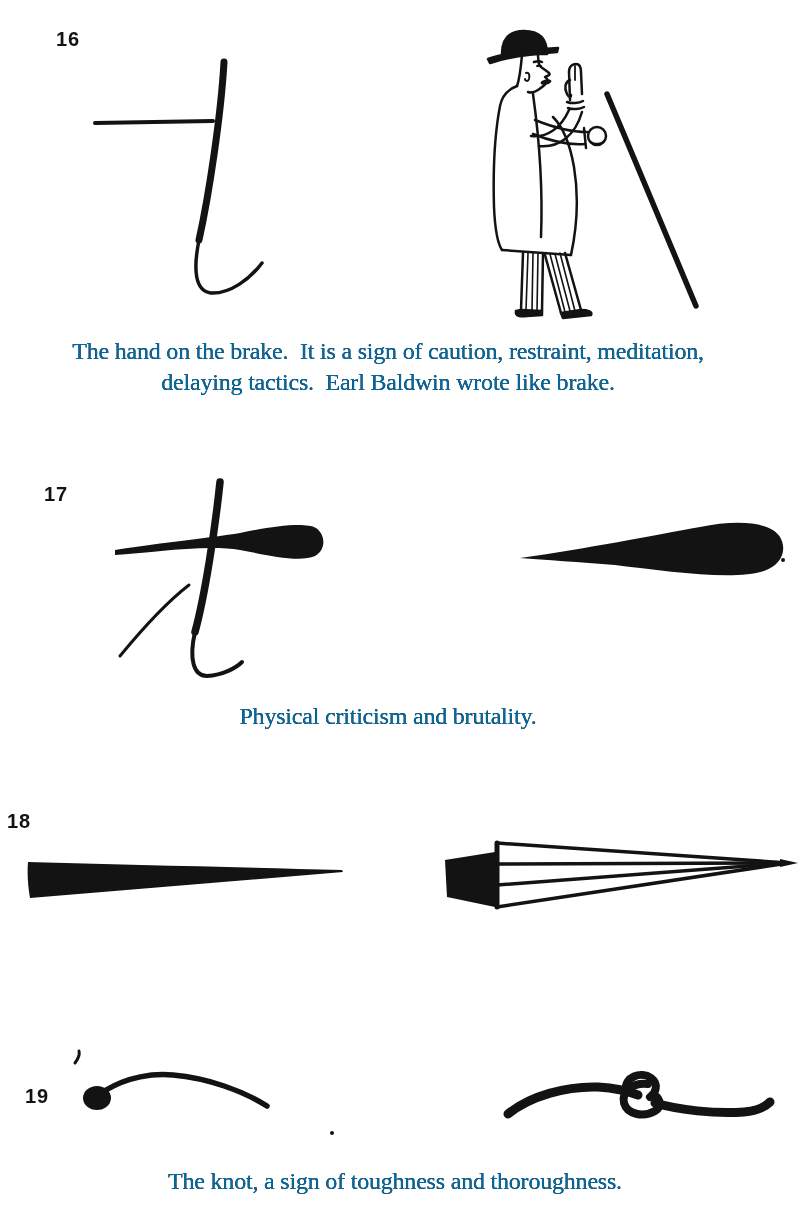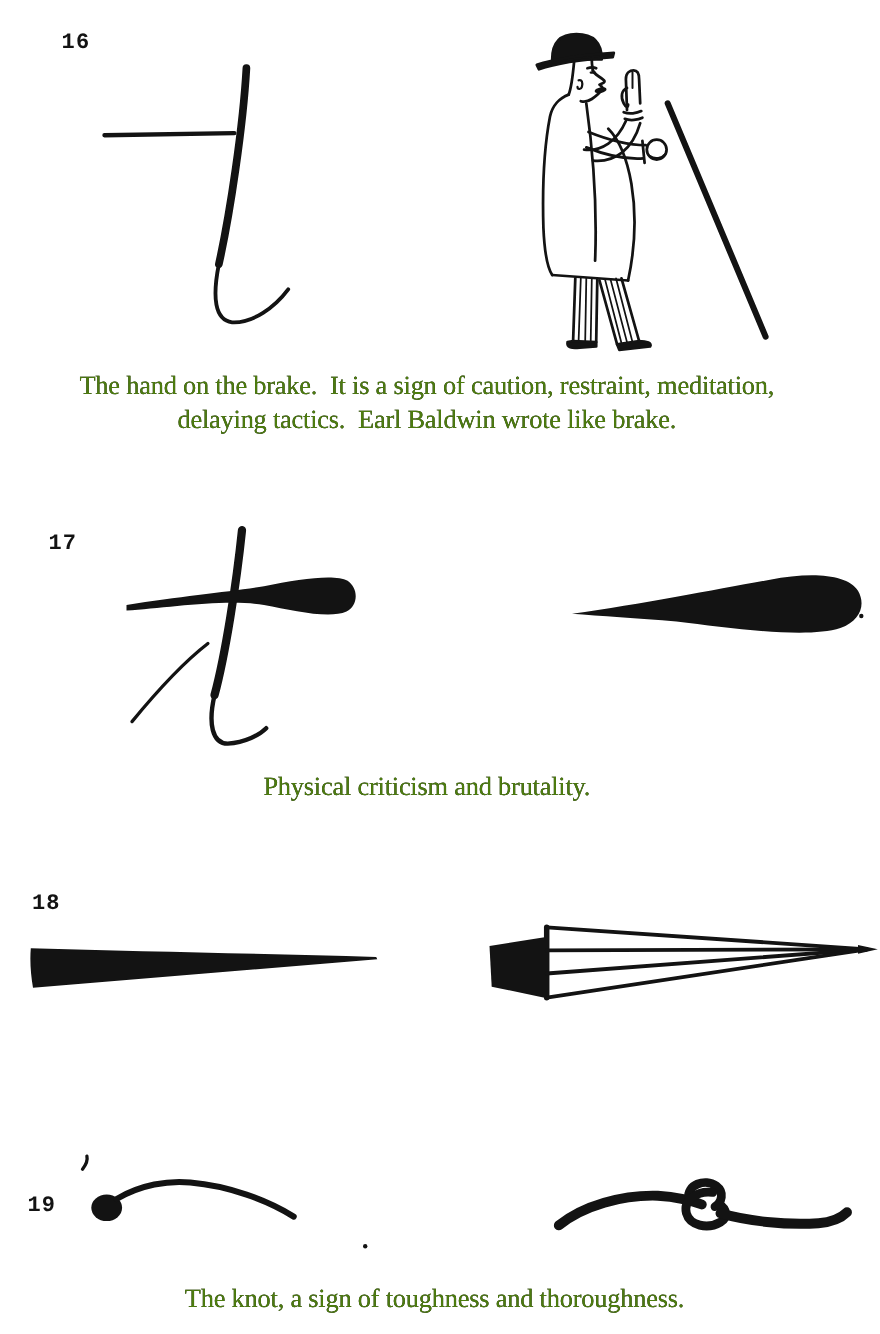--- a/index.html
+++ b/index.html
@@ -8,35 +8,35 @@
     width: 800px;
     height: 1213px;
     background: #ffffff;
     font-family: "Liberation Serif", serif;
     color: #131313;
     overflow: hidden;
     margin: 0 auto;
   }
   .fig-num {
     position: absolute;
-    font-family: Liberation Mono, monospace;
+    font-family: Liberation Sans, sans-serif;
     font-weight: 700;
     font-size: 20px;
     color: #131313;
     letter-spacing: 1px;
   }
   .caption {
     position: absolute;
     left: 0;
     width: 776px;
     text-align: center;
     font-size: 24px;
     line-height: 31px;
     letter-spacing: -0.2px;
-    color: #4d7c0f;
+    color: #0369a1;
     text-shadow: 0 0 0.5px #0f0f0f;
   }
   .cap-line { white-space: pre; }
   .illus { position: absolute; }
   .speck {
     position: absolute;
     background: #131313;
     border-radius: 50%;
   }
 </style>
@@ -125,21 +125,21 @@
 
   <svg class="illus" style="left:515px; top:513px;" width="285" height="70" viewBox="0 0 285 70">
     <path d="M5,45 C70,36 140,22 185,14 C220,7 255,8 265,24 C272,36 268,51 249,58 C218,68 150,58 100,52 C65,49 30,47 5,45 Z" fill="#131313"></path>
   </svg>
   <div class="speck" style="left:781px; top:558px; width:4px; height:4px;"></div>
 
   <div class="caption" style="top:701px;">
     <div class="cap-line">Physical criticism and brutality.</div>
   </div>
 
-  <div class="fig-num" style="left:29px; top:810px;text-align:right;">18</div>
+  <div class="fig-num" style="left:7px; top:810px;text-align:right;">18</div>
 
   <svg class="illus" style="left:20px; top:852px;" width="330" height="52" viewBox="0 0 330 52">
     <path d="M8,10 C110,13 220,15 322,18 L323,20 L10,46 C8,34 7,22 8,10 Z" fill="#131313"></path>
   </svg>
 
   <svg class="illus" style="left:436px; top:830px;" width="364" height="92" viewBox="0 0 364 92">
     <g stroke="#131313" fill="none" stroke-linecap="round">
       <path d="M9,30 L59,22 L59,77 L11,67 Z" fill="#131313" stroke="none"></path>
       <path d="M61,13 L61,77" stroke-width="5"></path>
       <path d="M61,13 L352,33" stroke-width="3.5"></path>

